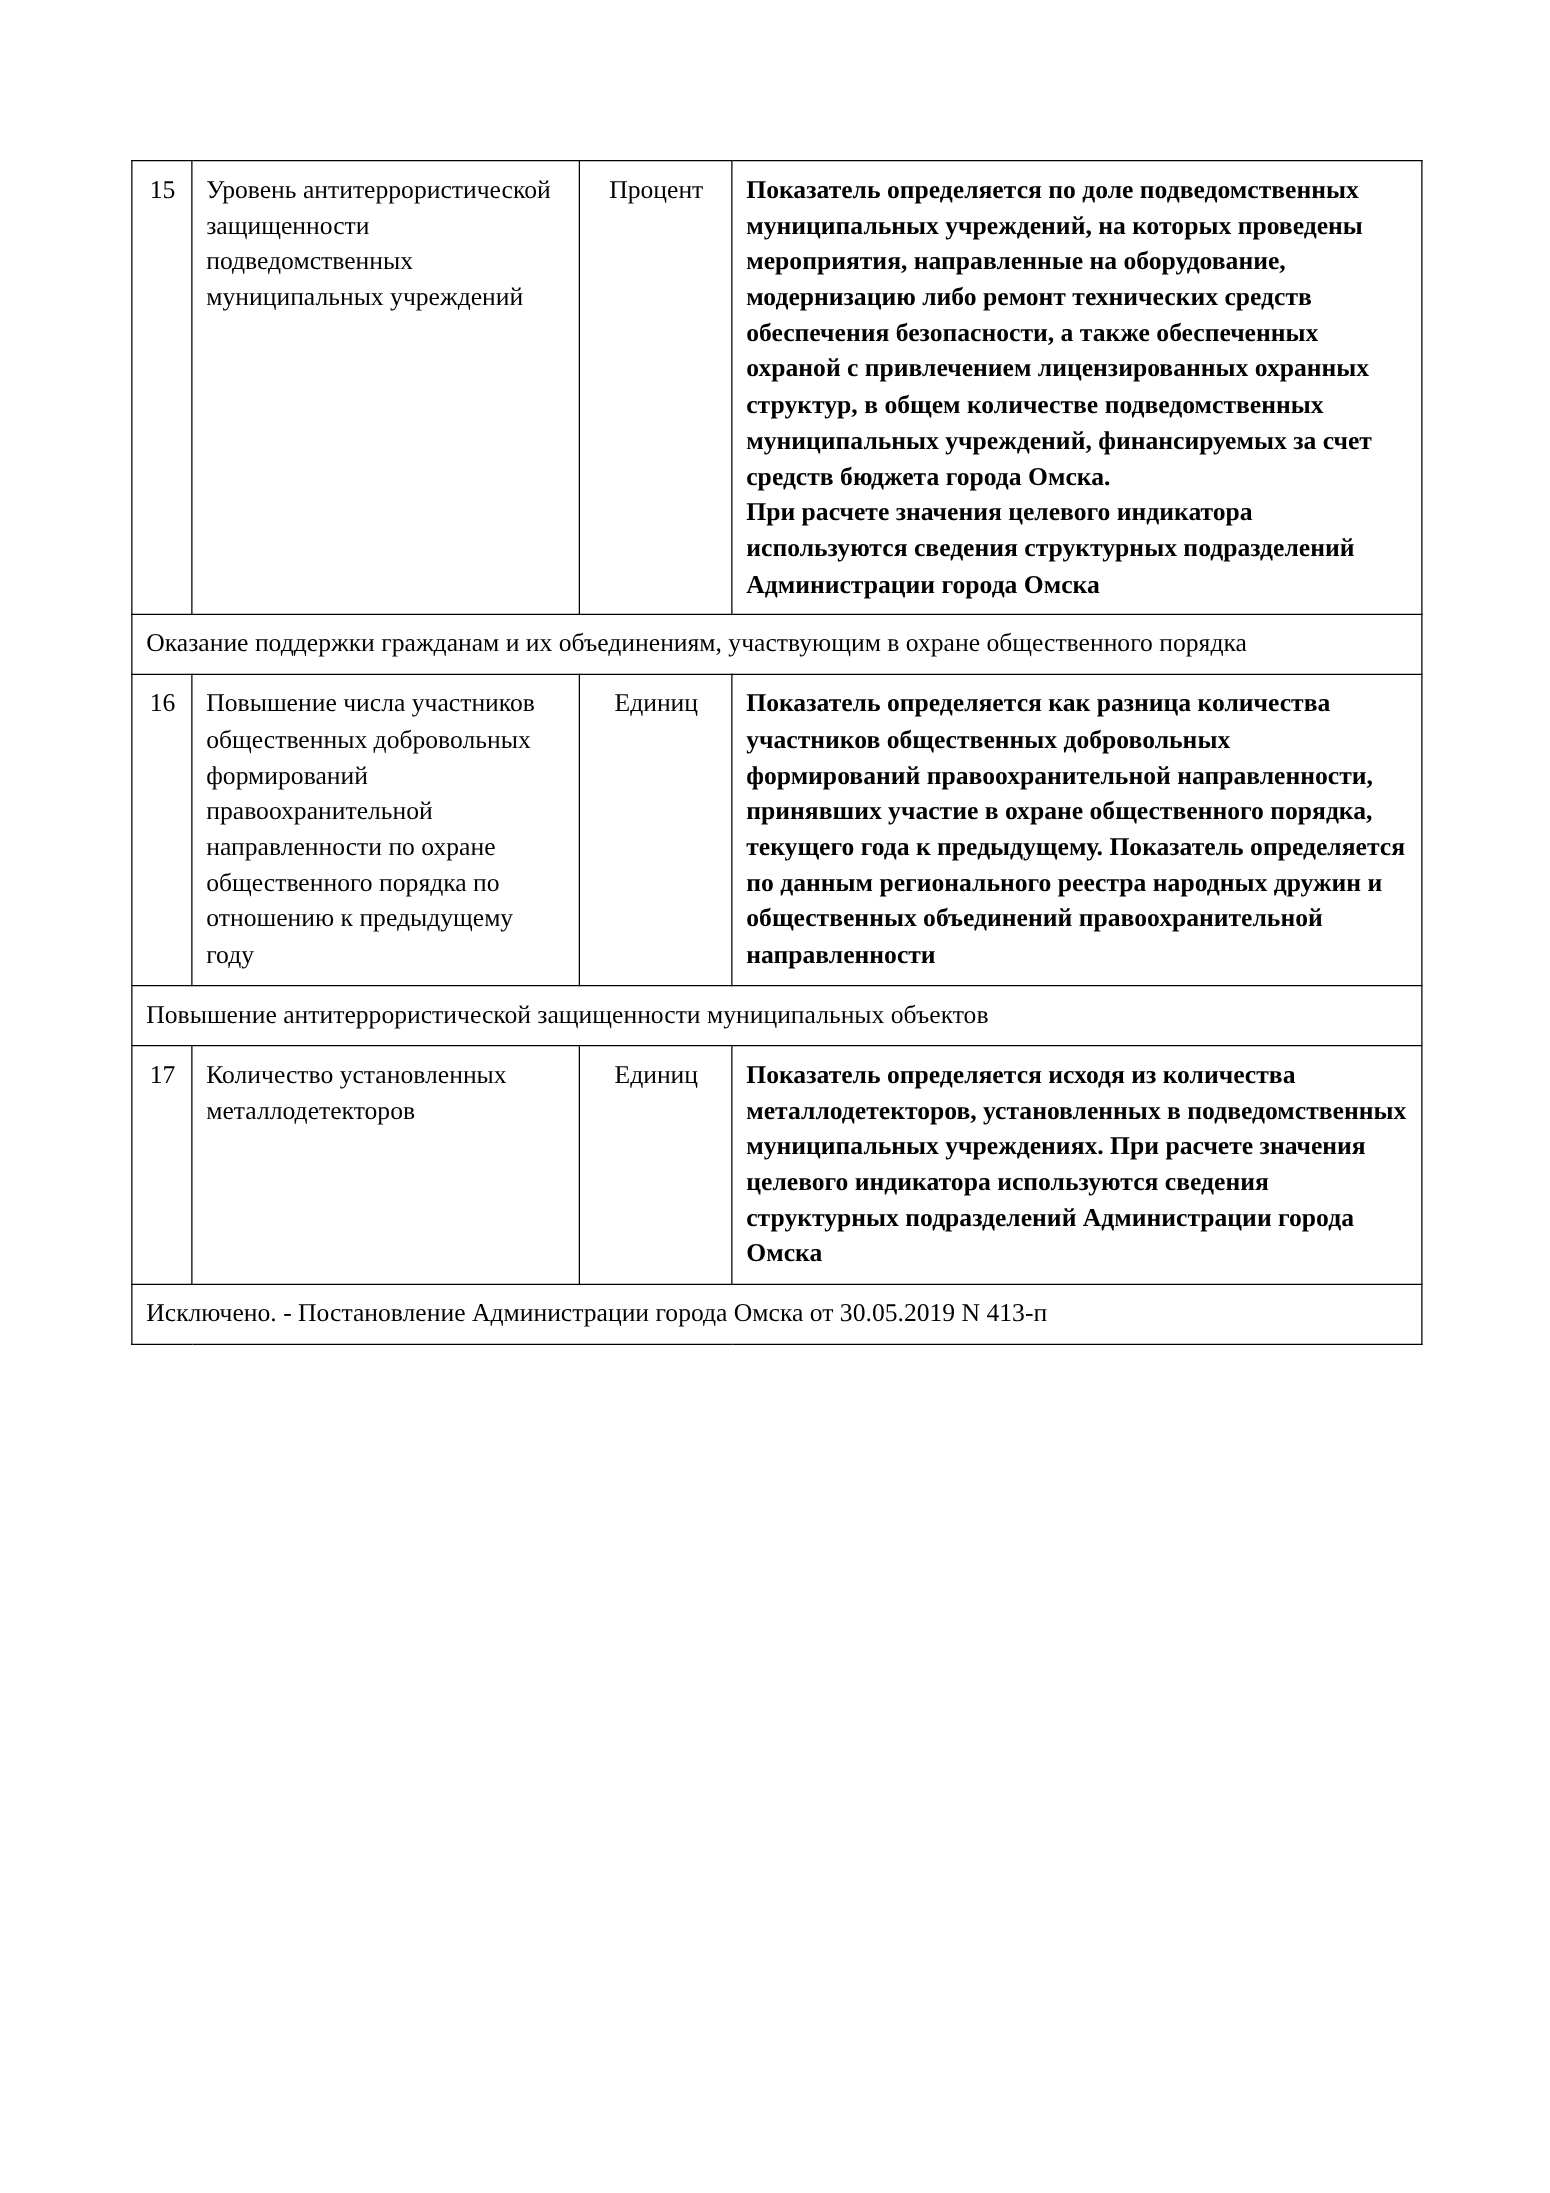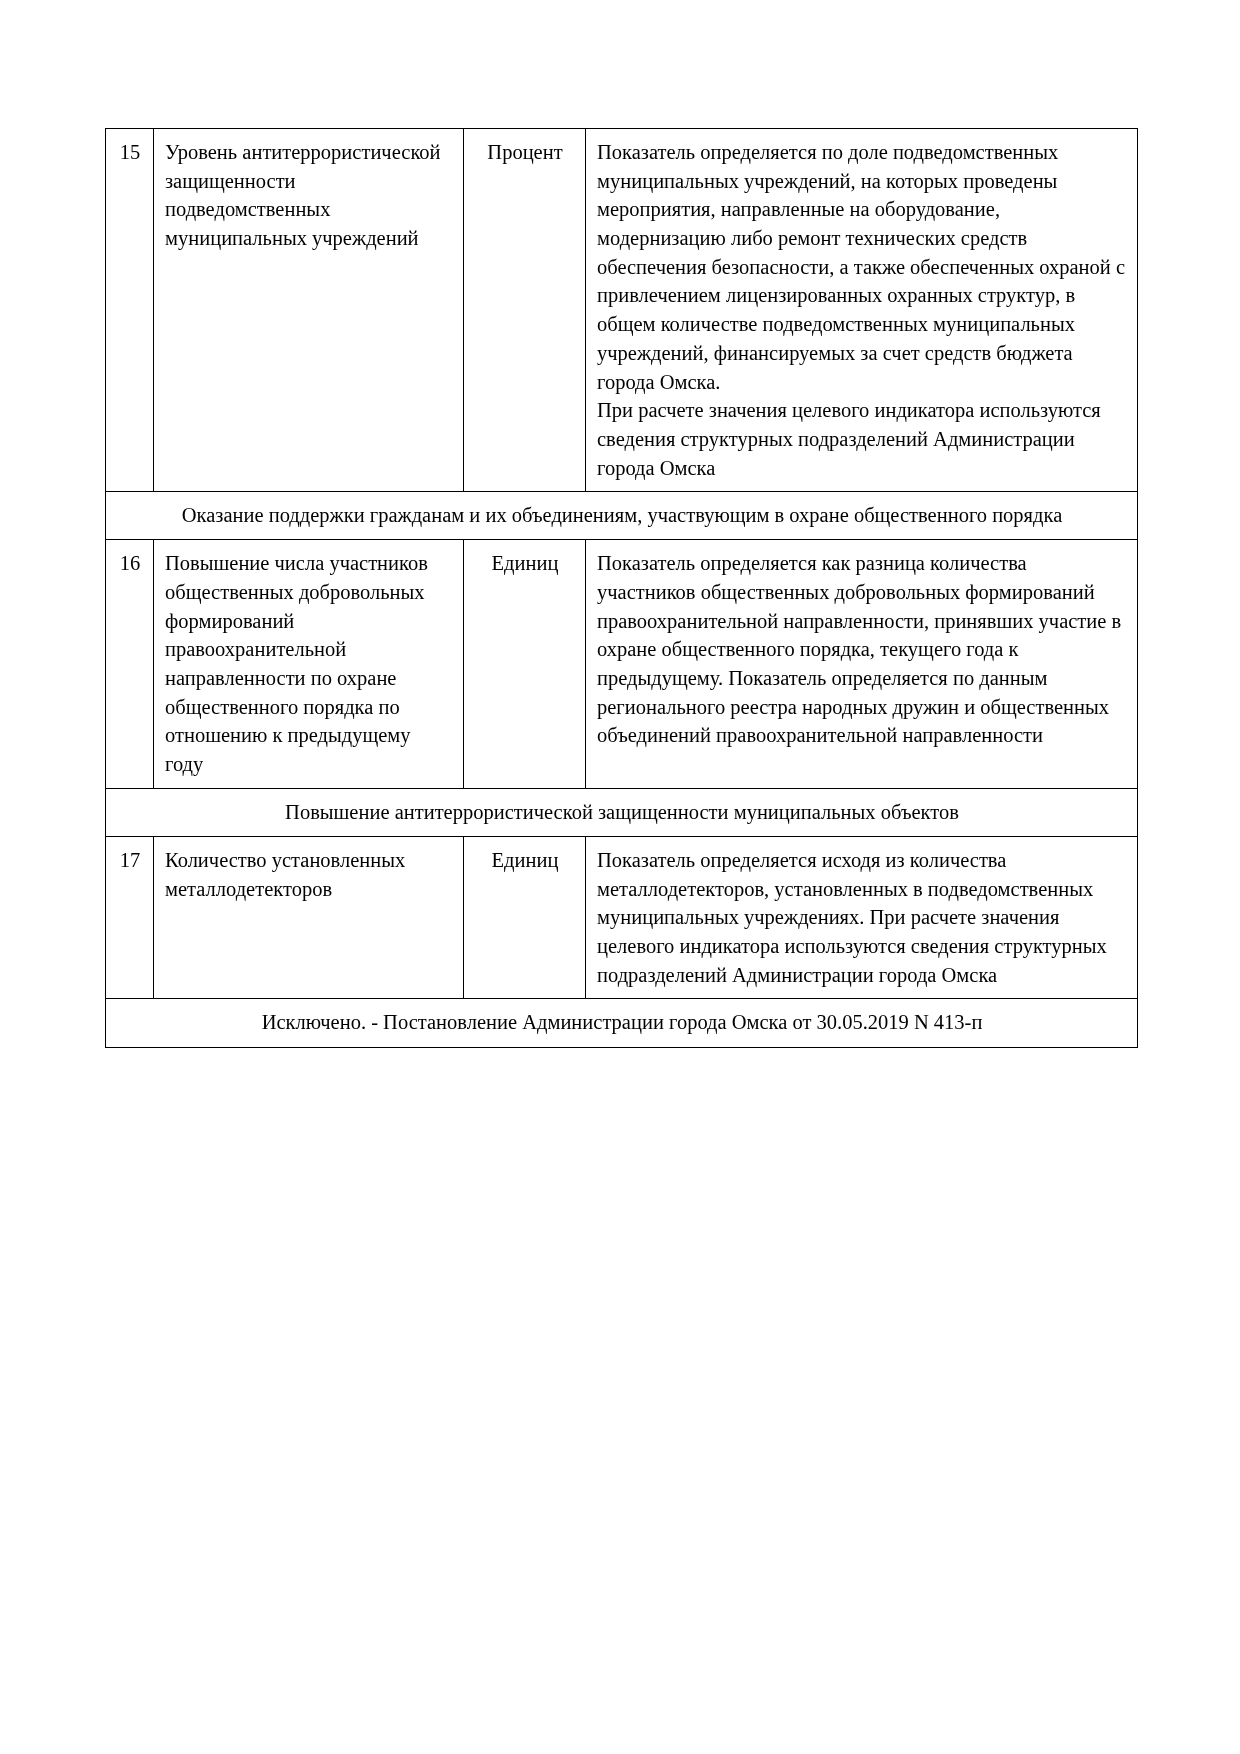--- a/index.html
+++ b/index.html
@@ -48,36 +48,35 @@
   }
   td.unit {
     text-align: center;
   }
   td.name, td.desc {
     text-align: left;
     hyphens: none;
     margin-top: 26px;
   }
   td.section {
-    text-align: center;
     padding: 13px 34px 13px 34px;
     line-height: 1.42;
   }
   td.footer-note {
-    text-align: center;
     padding: 15px 24px 15px 24px;
     line-height: 1.42;
     border-top: none;
   }
   td.section-last {
     border-bottom: none;
     padding-bottom: 10px;
   }
   .desc p, .name p, .section p, .footer-note p {
     margin: 0;
+    font-weight: bold;
   }
 </style>
 </head>
 <body>
 
 <div class="page">
 
   <table class="indicators">
     <colgroup>
       <col class="c-num">

